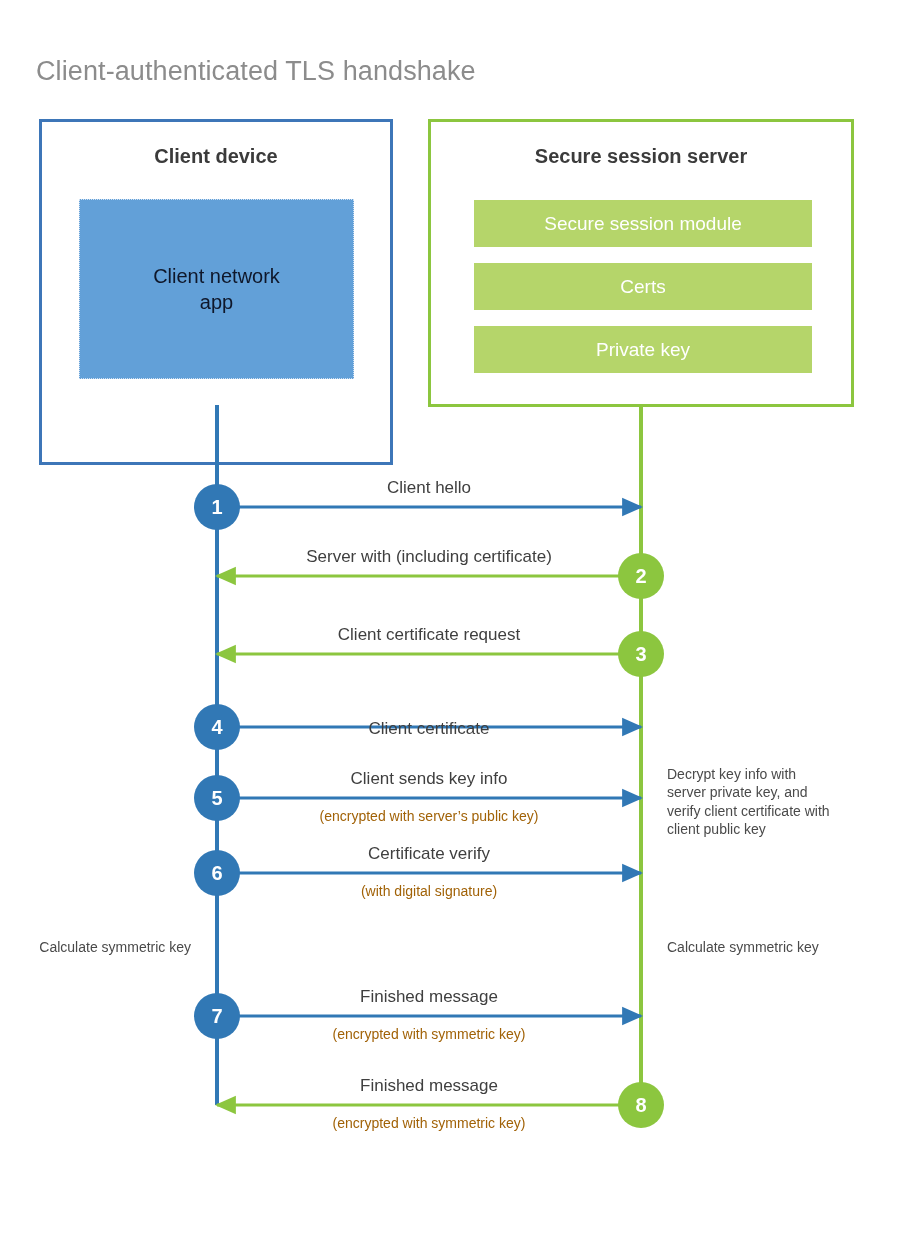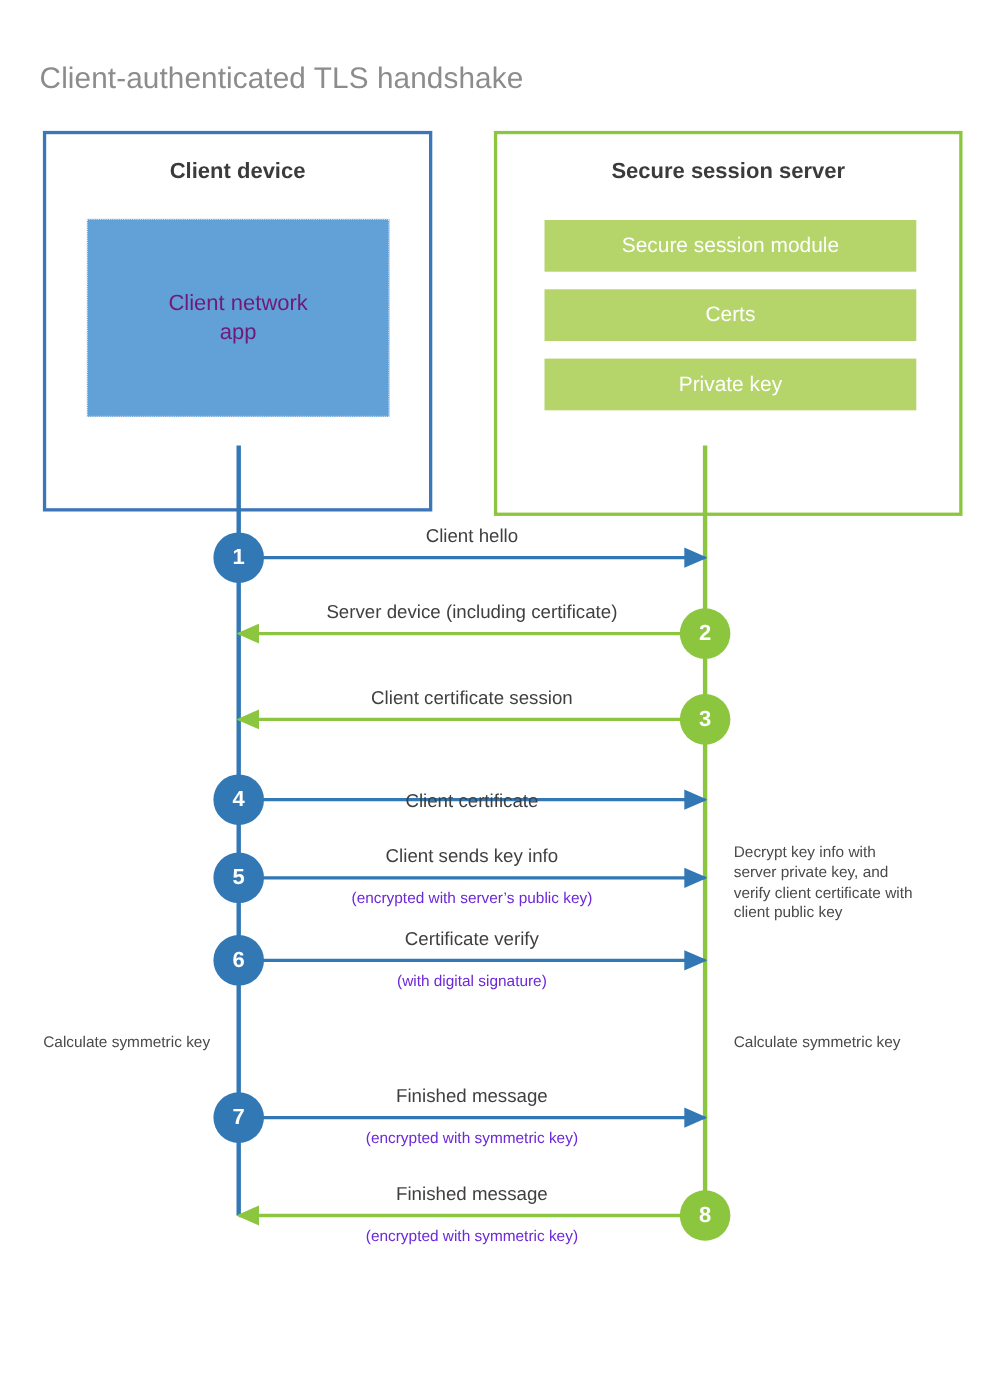--- a/index.html
+++ b/index.html
@@ -34,24 +34,24 @@
     box-sizing: border-box;
   }
   #client-box {
     left: 39px;
     top: 119px;
     width: 354px;
     height: 346px;
     border: 3px solid #3d76b8;
   }
   #server-box {
-    left: 449px;
+    left: 428px;
     top: 119px;
     width: 426px;
-    height: 350px;
+    height: 288px;
     border: 3px solid #8cc63f;
   }
   .party-title {
     position: absolute;
     left: 0;
     right: 0;
     top: 23px;
     text-align: center;
     font-size: 20px;
     font-weight: bold;
@@ -64,21 +64,21 @@
     top: 77px;
     width: 275px;
     height: 180px;
     background: #62a0d8;
     border: 1px dotted #cfe0f2;
     box-sizing: border-box;
     display: flex;
     align-items: center;
     justify-content: center;
     text-align: center;
-    color: #701a75;
+    color: #0f172a;
     font-size: 20px;
     font-weight: 300;
     line-height: 1.32;
     padding: 2px 14px;
     box-sizing: border-box;
   }
 
   .server-bar {
     position: absolute;
     left: 43px;
@@ -130,21 +130,21 @@
     font-weight: 400;
     color: #3f3f3f;
     text-align: center;
     transform: translate(-50%, -100%);
     white-space: nowrap;
   }
   .msg-sublabel {
     position: absolute;
     font-size: 14px;
     font-weight: 400;
-    color: #6d28d9;
+    color: #a16207;
     text-align: center;
     transform: translate(-50%, 0);
     white-space: nowrap;
   }
 
   
   .side-note {
     position: absolute;
     font-size: 14px;
     color: #4a4a4a;
@@ -193,23 +193,23 @@
       <line x1="217" y1="873" x2="641" y2="873" stroke="#3178b5" stroke-width="3" marker-end="url(#arrow-blue)"></line>
       <line x1="217" y1="1016" x2="641" y2="1016" stroke="#3178b5" stroke-width="3" marker-end="url(#arrow-blue)"></line>
       <line x1="641" y1="1105" x2="217" y2="1105" stroke="#8cc63f" stroke-width="3" marker-end="url(#arrow-green)"></line>
     </g>
 </svg>
 
 <div id="overlay">
     <div class="step-circle blue" style="left: 217px; top: 507px;">1</div>
     <div class="msg-label" style="left: 429px; top: 498px; text-align: right;">Client hello</div>
     <div class="step-circle green" style="left: 641px; top: 576px;">2</div>
-    <div class="msg-label" style="left: 429px; top: 567px;">Server device (including certificate)</div>
+    <div class="msg-label" style="left: 429px; top: 567px;">Server with (including certificate)</div>
     <div class="step-circle green" style="left: 641px; top: 654px;">3</div>
-    <div class="msg-label" style="left: 429px; top: 645px;">Client certificate session</div>
+    <div class="msg-label" style="left: 429px; top: 645px;">Client certificate request</div>
     <div class="step-circle blue" style="left: 217px; top: 727px;">4</div>
     <div class="msg-label" style="left: 429px; top: 739px;">Client certificate</div>
     <div class="step-circle blue" style="left: 217px; top: 798px;">5</div>
     <div class="msg-label" style="left: 429px; top: 789px;">Client sends key info</div>
     <div class="msg-sublabel" style="left: 429px; top: 808px;">(encrypted with server’s public key)</div>
     <div class="step-circle blue" style="left: 217px; top: 873px;">6</div>
     <div class="msg-label" style="left: 429px; top: 864px;">Certificate verify</div>
     <div class="msg-sublabel" style="left: 429px; top: 883px;">(with digital signature)</div>
     <div class="step-circle blue" style="left: 217px; top: 1016px;">7</div>
     <div class="msg-label" style="left: 429px; top: 1007px;">Finished message</div>

